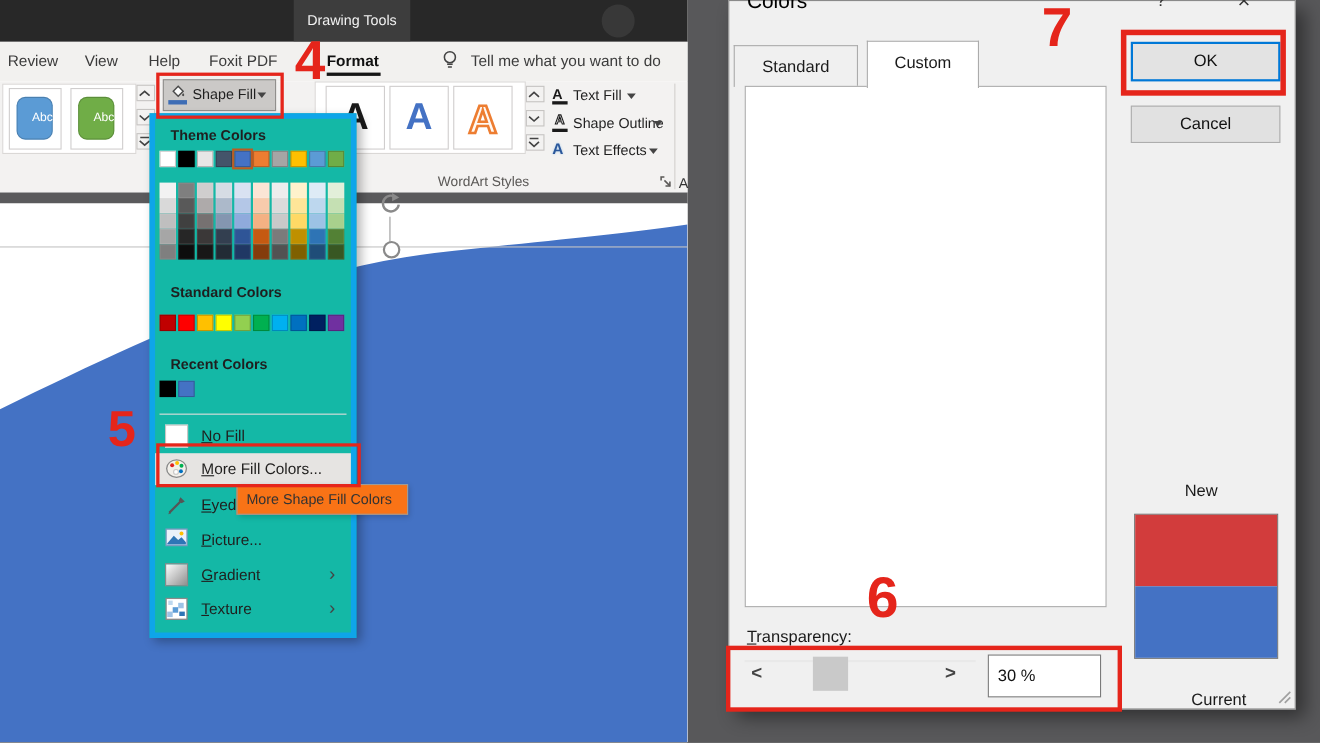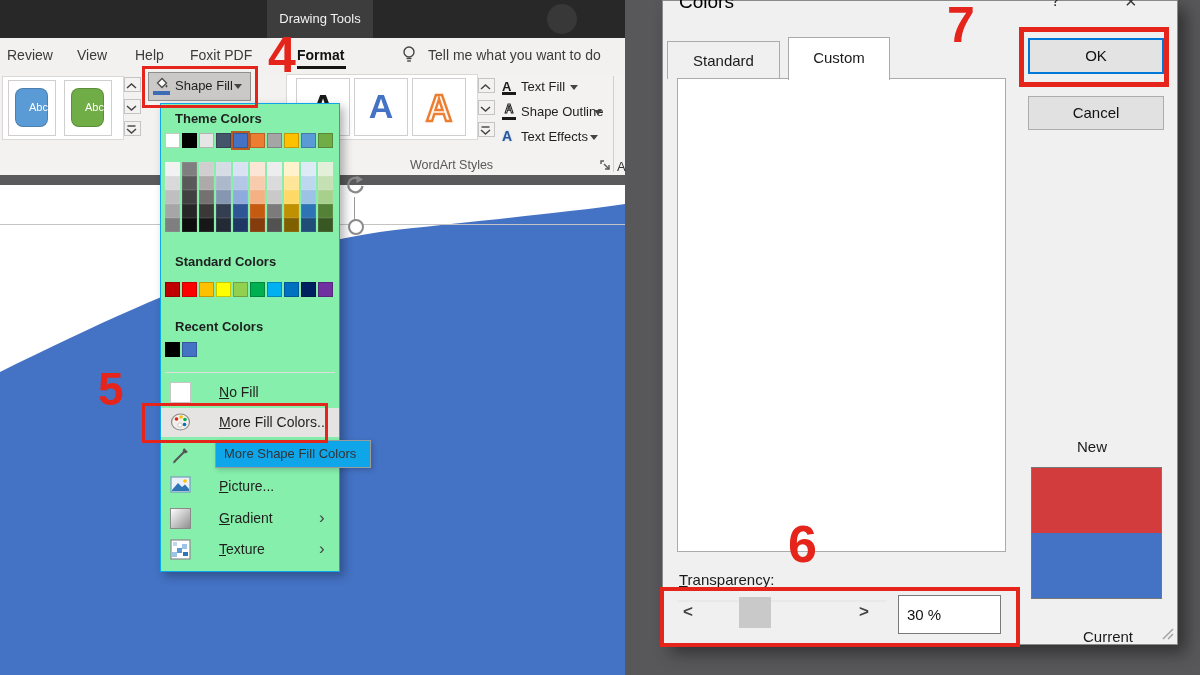--- a/index.html
+++ b/index.html
@@ -26,37 +26,37 @@
             color:#fff;font-size:11px;text-align:right;line-height:39px;
             box-shadow:inset 0 0 0 1px rgba(0,0,0,.18);}
   .scrollbtn{background:#F3F2F1;border:1px solid #C6C4C2;width:15px;height:13px;}
   #shape-fill-btn{left:148px;top:72px;width:101px;height:27px;background:#CBC9C7;
                   border:1px solid #918F8D;}
   .ribbon-label{font-size:13px;color:#1F1F1F;}
   .chev{display:inline-block;width:0;height:0;border-left:4px solid transparent;
         border-right:4px solid transparent;border-top:5px solid #444;}
   .wa-letter{font-size:34px;font-weight:bold;text-align:center;}
   .txtbtn-label{font-size:13px;color:#1F1F1F;}
-  #group-label,#dlg-launch{color:#5A5856;margin-left:12px;}
-  
-  #fill-menu{left:160px;top:103px;width:178px;height:467px;background:#86efac;
-             border:1px solid #0ea5e9;box-shadow:4px 4px 9px rgba(0,0,0,.30);z-index:10;}
+  #group-label,#dlg-launch{color:#5A5856;}
+  
+  #fill-menu{left:136px;top:103px;width:178px;height:467px;background:#14b8a6;
+             border:5px solid #0ea5e9;box-shadow:4px 4px 9px rgba(0,0,0,.30);z-index:10;}
   .menu-hdr{font-size:13px;font-weight:bold;color:#1F1F1F;}
   .sw{display:inline-block;width:15px;height:15px;margin-right:2px;vertical-align:top;
       box-shadow:inset 0 0 0 1px rgba(0,0,0,.22);}
   .sw.sel{outline:2px solid #BC5B21;outline-offset:0px;}
   .vcol{display:inline-block;width:15px;margin-right:2px;vertical-align:top;}
   .vcell{width:15px;height:14px;box-shadow:inset 0 0 0 1px rgba(255,255,255,.08);}
   .mi{left:0;width:178px;height:29px;}
-  .mi-label{position:absolute;left:42px;top:0;height:29px;line-height:29px;font-size:14px;color:#201F1E;margin-left:16px;}
+  .mi-label{position:absolute;left:42px;top:0;height:29px;line-height:29px;font-size:14px;color:#201F1E;}
   .mi-icon{position:absolute;left:9px;top:4px;width:21px;height:21px;}
   .mi-sub{position:absolute;left:158px;top:0;height:29px;line-height:27px;font-size:17px;color:#444;}
   #menu-sep{left:4px;top:268px;width:170px;height:1px;background:#E1DFDD;}
   
-  #tooltip{left:215px;top:440px;width:146px;height:26px;background:#0ea5e9;border:1px solid #9D9B99;
+  #tooltip{left:215px;top:440px;width:146px;height:26px;background:#f97316;border:1px solid #9D9B99;
            box-shadow:2px 2px 5px rgba(0,0,0,.18);z-index:11;font-size:13px;color:#333;
            line-height:26px;padding-left:8px;}
   
   .redbox{border:3px solid #E5251B;z-index:12;}
   .rednum{color:#E5251B;font-weight:bold;z-index:13;font-family:"Liberation Sans","DejaVu Sans",sans-serif;}
   
   #dialog{left:662px;top:0;width:516px;height:645px;background:#F0F0F0;border:1px solid #8A8A8A;
           box-shadow:8px 8px 16px rgba(0,0,0,.45);box-sizing:border-box;}
   .dlg-label{font-size:15px;color:#1A1A1A;}
   .tab{font-size:15px;color:#1A1A1A;text-align:center;}

